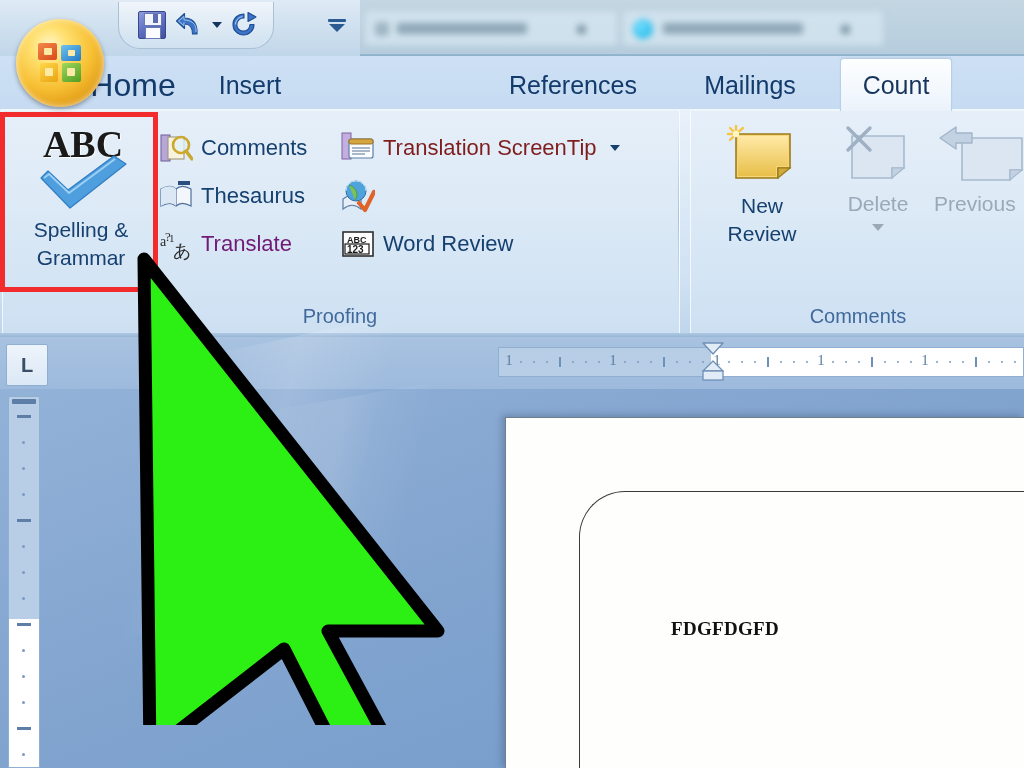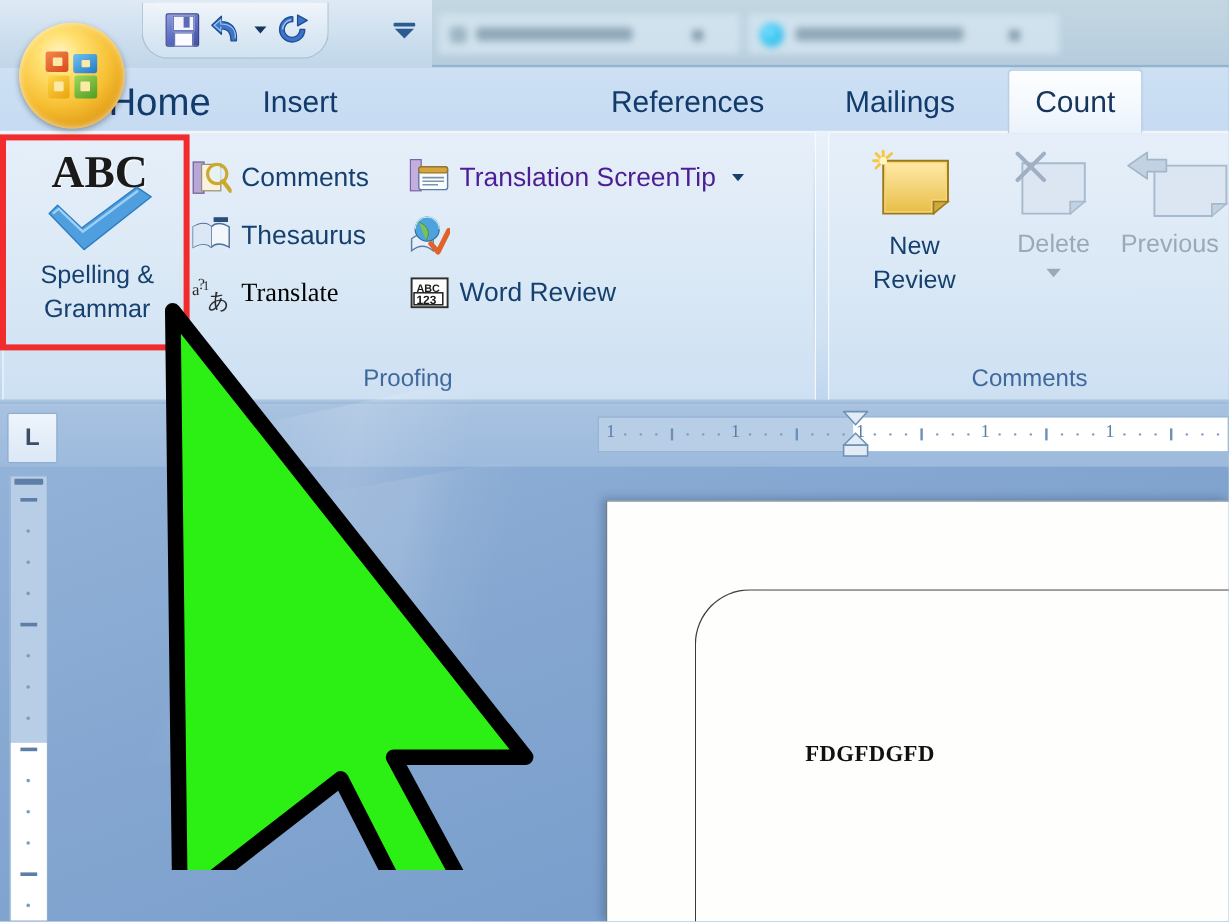--- a/index.html
+++ b/index.html
@@ -318,38 +318,38 @@
         </div>
         <div style="position: absolute; left: 0px; top: 96px; height: 48px; display: flex; align-items: center; gap: 7px;">
           <span style="width: 36px; height: 36px; display: flex; align-items: center; justify-content: center; flex: 0 0 auto;">
             <svg width="34" height="34" viewBox="0 0 34 34">
               <text x="1" y="19" font-family="Liberation Serif, serif" font-size="14" fill="#2b2b2b">a</text>
               <text x="10" y="15" font-family="Liberation Serif, serif" font-size="11" fill="#2b2b2b">1</text>
               <text x="14" y="30" font-family="DejaVu Sans, sans-serif" font-size="18" fill="#2b2b2b">あ</text>
               <text x="6" y="14" font-family="Liberation Serif, serif" font-size="13" fill="#2b2b2b">?</text>
             </svg>
           </span>
-          <span style="font-size: 22px; color: #000000; white-space: nowrap; font-family: Liberation Serif, serif;">Translate</span>
+          <span style="font-size: 22px; color: #701a75; white-space: nowrap;">Translate</span>
         </div>
       </div>
     <div id="proof-col2" style="position:absolute; left:340px; top:124px; width:345px; z-index:5;">
         <div style="position: absolute; left: 0px; top: 0px; height: 48px; display: flex; align-items: center; gap: 7px;">
           <span style="width: 36px; height: 36px; display: flex; align-items: center; justify-content: center; flex: 0 0 auto;">
             <svg width="34" height="34" viewBox="0 0 34 34">
               <rect x="1" y="2" width="9" height="26" fill="#c4aee0" stroke="#7a65a0" stroke-width="1"></rect>
               <rect x="8" y="8" width="24" height="19" rx="2" fill="#fbfcfe" stroke="#5b7ea8" stroke-width="1.2"></rect>
               <rect x="8" y="8" width="24" height="5" rx="2" fill="#d5a53f" stroke="#9a7323" stroke-width="1"></rect>
               <g stroke="#7d92ab" stroke-width="1.3">
                 <line x1="11" y1="17" x2="29" y2="17"></line>
                 <line x1="11" y1="20" x2="29" y2="20"></line>
                 <line x1="11" y1="23" x2="24" y2="23"></line>
               </g>
             </svg>
           </span>
-          <span style="font-size: 22px; color: #4c1d95; white-space: nowrap;">Translation ScreenTip</span>
+          <span style="font-size: 22px; color: #7f1d1d; white-space: nowrap;">Translation ScreenTip</span>
           <span style="margin-left: 6px; width: 0px; height: 0px; border-left: 5px solid transparent; border-right: 5px solid transparent; border-top: 6px solid rgb(22, 64, 111);"></span>
         </div>
         <div style="position: absolute; left: 0px; top: 48px; height: 48px; display: flex; align-items: center; gap: 7px;">
           <span style="width: 36px; height: 36px; display: flex; align-items: center; justify-content: center; flex: 0 0 auto;">
             <svg width="34" height="34" viewBox="0 0 34 34">
               <path d="M2 20 C8 15 14 15 20 20 L20 30 C14 25 8 25 2 30 Z" fill="#e8eef7" stroke="#5b7ea8" stroke-width="1.2"></path>
               <circle cx="15" cy="12" r="10" fill="#4fa3dc" stroke="#2d6e9e" stroke-width="1"></circle>
               <path d="M5 12 A10 10 0 0 1 25 12" fill="none" stroke="#bfe6fa" stroke-width="1"></path>
               <path d="M8 6 C16 9 18 16 14 21" fill="#79c35a" stroke="#4b8f33" stroke-width=".8"></path>
               <path d="M18 24 L24 31 L33 13" fill="none" stroke="#e0642a" stroke-width="4.2" stroke-linecap="round" stroke-linejoin="round"></path>

